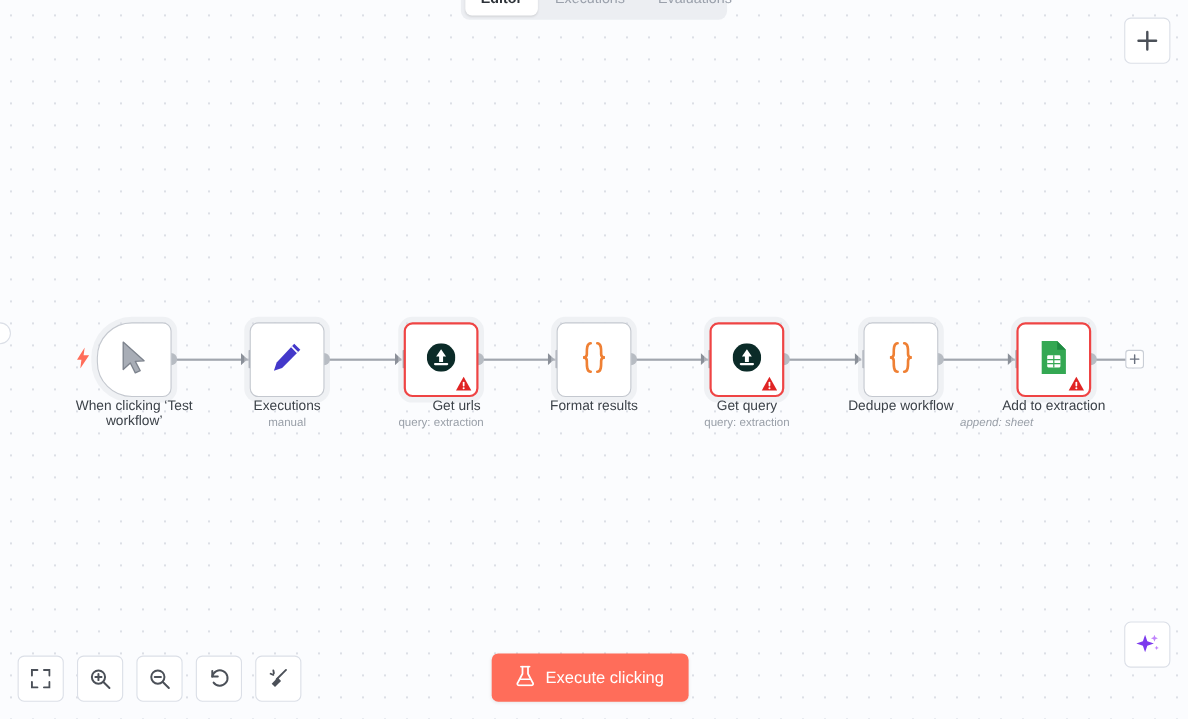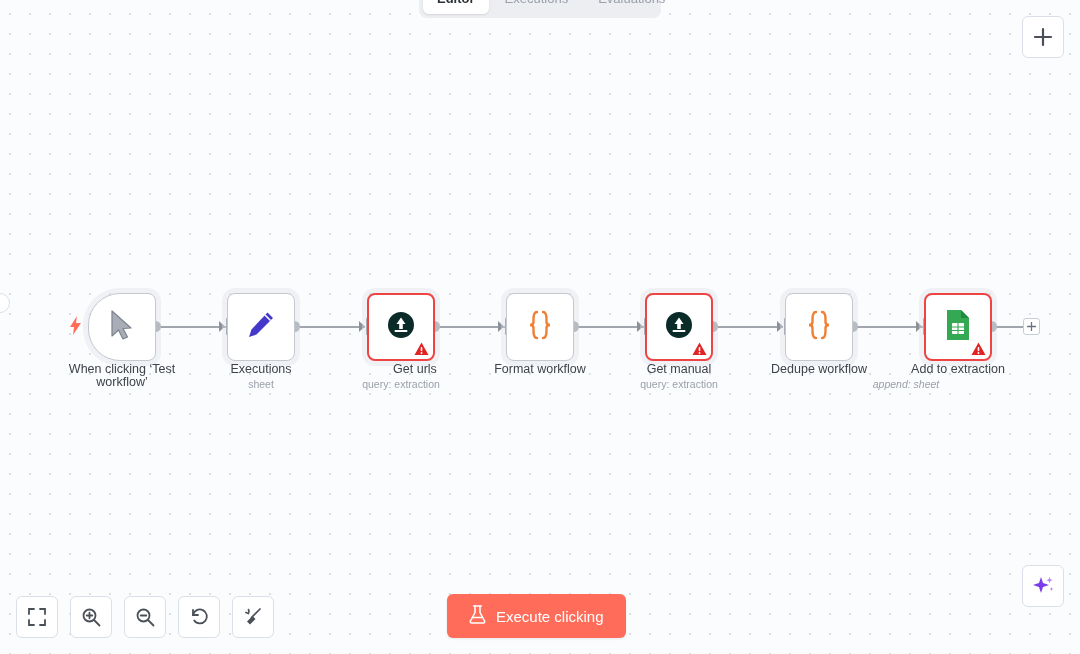--- a/index.html
+++ b/index.html
@@ -280,21 +280,21 @@
 
   <div class="node" style="left:227px;">
     <span>
       <svg width="30" height="30" viewBox="0 0 30 30">
           <path d="M21.5 2.5 L27 8 L10.5 24.5 L3 27 L5.5 19.5 Z" fill="#4338ca"></path>
           <path d="M19 5 L24.5 10.5" stroke="#ffffff" stroke-width="1.6"></path>
         </svg>
     </span>
   </div>
   <div class="node-label" style="left:186px;">Executions</div>
-  <div class="node-sub" style="left:186px;">sheet</div>
+  <div class="node-sub" style="left:186px;">manual</div>
 
   <div class="node error" style="left:367px;">
     <span>
       <svg width="26" height="26" viewBox="0 0 26 26">
           <circle cx="13" cy="13" r="13" fill="#0b2b28"></circle>
           <path d="M13 5.5 L17.5 12 H14.8 V17 H11.2 V12 H8.5 Z" fill="#ffffff"></path>
           <path d="M7.5 19 H18.5" stroke="#ffffff" stroke-width="2" stroke-linecap="round"></path>
         </svg>
     </span>
     <span class="warn">
@@ -309,39 +309,39 @@
   <div class="node-sub" style="left:326px;">query: extraction</div>
 
   <div class="node" style="left:506px;">
     <span>
       <svg width="30" height="32" viewBox="0 0 30 32">
           <path d="M12 3 C8 3 8.5 10 8.5 13 C8.5 15 7 16 5 16 C7 16 8.5 17 8.5 19 C8.5 22 8 29 12 29" stroke="#ef8034" stroke-width="2.4" fill="none" stroke-linecap="round"></path>
           <path d="M18 3 C22 3 21.5 10 21.5 13 C21.5 15 23 16 25 16 C23 16 21.5 17 21.5 19 C21.5 22 22 29 18 29" stroke="#ef8034" stroke-width="2.4" fill="none" stroke-linecap="round"></path>
         </svg>
     </span>
   </div>
-  <div class="node-label" style="left:465px;">Format workflow</div>
+  <div class="node-label" style="left:465px;">Format results</div>
 
   <div class="node error" style="left:645px;">
     <span>
       <svg width="26" height="26" viewBox="0 0 26 26">
           <circle cx="13" cy="13" r="13" fill="#0b2b28"></circle>
           <path d="M13 5.5 L17.5 12 H14.8 V17 H11.2 V12 H8.5 Z" fill="#ffffff"></path>
           <path d="M7.5 19 H18.5" stroke="#ffffff" stroke-width="2" stroke-linecap="round"></path>
         </svg>
     </span>
     <span class="warn">
       <svg width="15" height="14" viewBox="0 0 15 14">
           <path d="M7.5 0.5 L14.5 13 H0.5 Z" fill="#e02424"></path>
           <rect x="6.7" y="5" width="1.6" height="4.3" rx=".8" fill="#ffffff"></rect>
           <circle cx="7.5" cy="11" r=".95" fill="#ffffff"></circle>
         </svg>
     </span>
   </div>
-  <div class="node-label" style="left:604px;">Get manual</div>
+  <div class="node-label" style="left:604px;">Get query</div>
   <div class="node-sub" style="left:604px;">query: extraction</div>
 
   <div class="node" style="left:785px;">
     <span>
       <svg width="30" height="32" viewBox="0 0 30 32">
           <path d="M12 3 C8 3 8.5 10 8.5 13 C8.5 15 7 16 5 16 C7 16 8.5 17 8.5 19 C8.5 22 8 29 12 29" stroke="#ef8034" stroke-width="2.4" fill="none" stroke-linecap="round"></path>
           <path d="M18 3 C22 3 21.5 10 21.5 13 C21.5 15 23 16 25 16 C23 16 21.5 17 21.5 19 C21.5 22 22 29 18 29" stroke="#ef8034" stroke-width="2.4" fill="none" stroke-linecap="round"></path>
         </svg>
     </span>
   </div>

